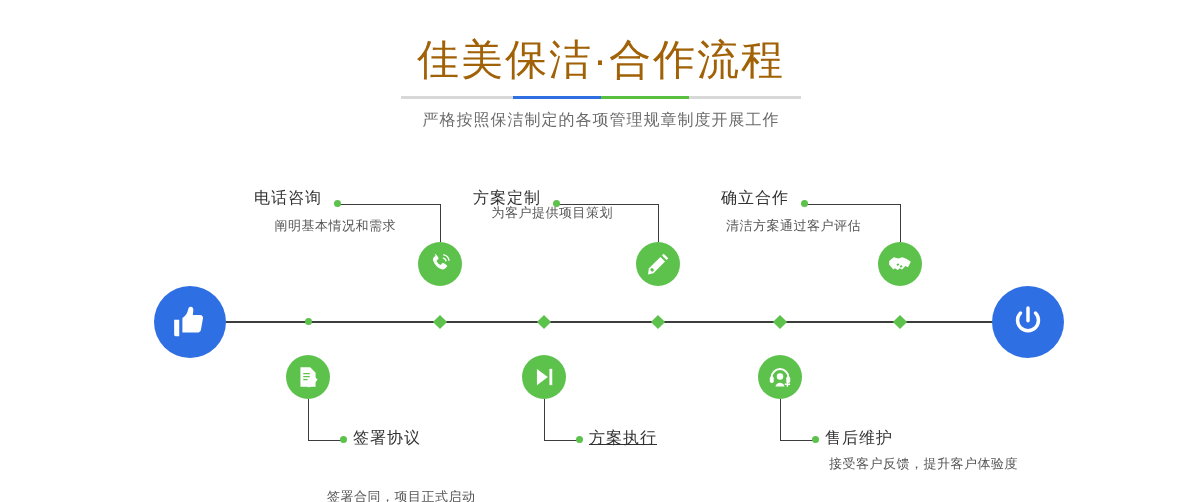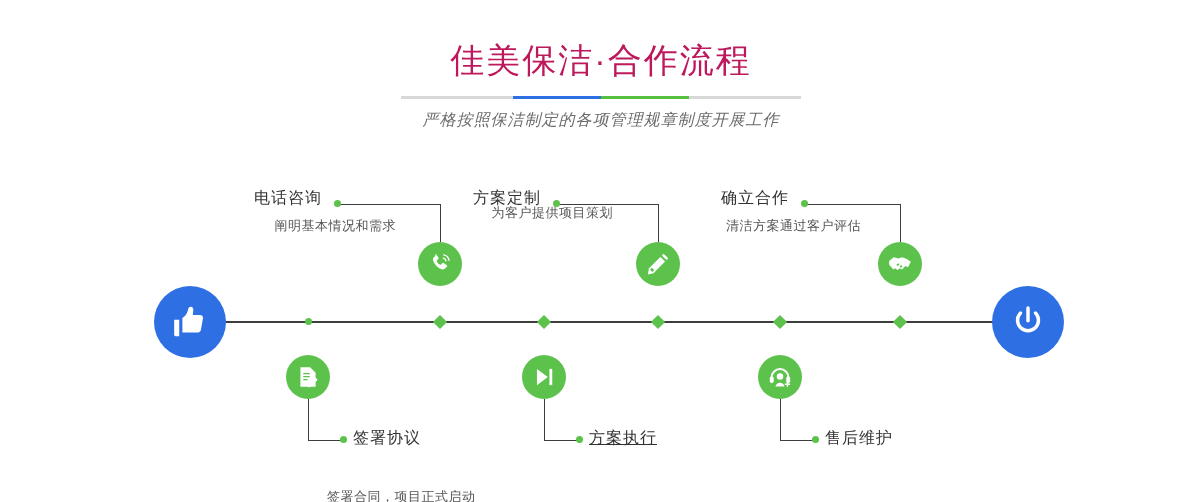--- a/index.html
+++ b/index.html
@@ -19,24 +19,24 @@
     height: 502px;
   }
 
   
   .title {
     position: absolute;
     top: 38px;
     left: 0;
     width: 1202px;
     text-align: center;
-    font-size: 34px;
+    font-size: 42px;
     line-height: 44px;
     letter-spacing: 2px;
-    color: #be185d;
+    color: #a16207;
     font-weight: normal;
   }
   .divider {
     position: absolute;
     top: 96px;
     left: 401px;
     width: 400px;
     height: 3px;
     background: #d8d8d8;
   }
@@ -59,21 +59,20 @@
   .subtitle {
     position: absolute;
     top: 107px;
     left: 0;
     width: 1202px;
     text-align: center;
     font-size: 16px;
     line-height: 26px;
     color: #6b6b6b;
     letter-spacing: 1px;
-    font-style: italic;
   }
 
   
   .axis {
     position: absolute;
     left: 188px;
     top: 321px;
     width: 840px;
     height: 2px;
     background: #3d3d3d;
@@ -266,14 +265,15 @@
         <path fill="#ffffff" d="M12 8.6a3 3 0 1 1 0 6 3 3 0 0 1 0-6z"></path>
         <path fill="#ffffff" d="M7.8 20.8c.6-2.2 2.3-3.4 4.2-3.4s3.6 1.2 4.2 3.4z"></path>
         <path fill="#ffffff" d="M18.2 16.2h1.3v1.8h1.8v1.3h-1.8v1.8h-1.3v-1.8h-1.8v-1.3h1.8z"></path>
       </svg>
     </span>
   </div>
   <div class="vline" style="left:780px; top:399px; height:41px;"></div>
   <div class="hline" style="left:780px; top:440px; width:34px;"></div>
   <div class="dot-small" style="left:812px; top:436px;"></div>
   <div class="lbl-main" style="left:825px; top:428px;">售后维护</div>
+  <div class="lbl-sub" style="left:829px; top:455px;">接受客户反馈，提升客户体验度</div>
 
 </div>
 
 </body></html>

